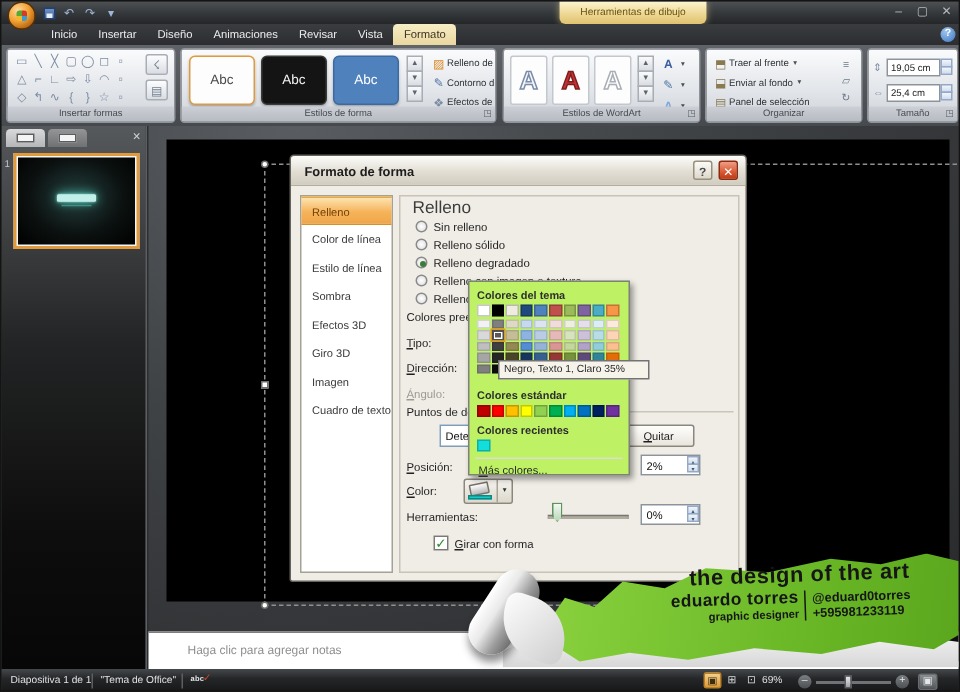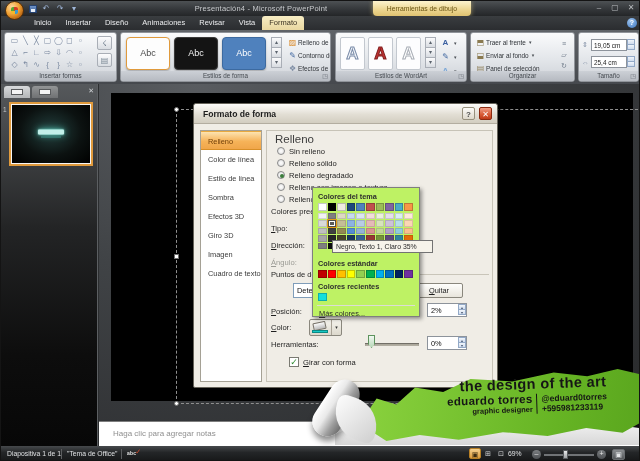--- a/index.html
+++ b/index.html
@@ -172,21 +172,21 @@
   .tintgrid{display:grid;grid-template-columns:repeat(10,8.6px);gap:1px;margin-left:1px;margin-top:2px;}
   .tint{width:8.6px;height:6.4px;border:1px solid rgba(0,0,0,.12);}
   .tint.sel{outline:1.5px solid #e39b17;outline-offset:0;box-shadow:inset 0 0 0 1px #fff;}
   #tooltip{position:absolute;left:19px;top:52px;width:101px;height:13px;background:#f6f3ea;border:1px solid #737373;
        font-size:6.9px;line-height:12px;padding-left:3px;color:#2a2a2a;white-space:nowrap;z-index:60;}
   #picker-sep{height:1px;background:#dcdcd6;margin:4px 0 0 0;}
   #more-colors{font-size:7.4px;color:#2a2a2a;padding:3px 0 0 2px;}
 
   
   #notes{position:absolute;left:98px;top:420px;width:542px;height:25px;background:#fff;border-top:1px solid #7e7e7e;}
-  #notes-text{position:absolute;left:14px;top:7px;font-size:8px;color:#8f8f8f;}
+  #notes-text{position:absolute;left:26px;top:7px;font-size:8px;color:#8f8f8f;}
   #statusbar{position:absolute;left:0;top:445px;width:640px;height:16px;
        background:linear-gradient(#46494c,#242628 40%,#151617);color:#dfe1e3;font-size:6.8px;z-index:90;}
   #sb-slide{position:absolute;left:6px;top:0;line-height:16px;}
   .sb-sep{position:absolute;top:3px;width:1px;height:10px;background:#5c5e60;}
   #sb-theme{position:absolute;left:66px;top:0;line-height:16px;}
   #sb-spell{position:absolute;left:126px;top:3px;width:12px;height:10px;}
   #sb-spell b{font-size:5px;color:#e8e8e8;letter-spacing:.2px;}
   #sb-spell i{position:absolute;right:-2px;top:-1px;color:#d04a2a;font-size:7px;font-style:normal;}
   #sb-views{position:absolute;left:468px;top:2px;display:flex;gap:1px;}
   #sb-views span{width:12px;height:11px;font-size:7px;text-align:center;line-height:11px;color:#d8dadc;border-radius:2px;}
@@ -235,21 +235,20 @@
   <div id="titlebar">
     <div id="orb">
         <i></i>
       </div>
     <div id="qat">
       <span class="savei"></span>
       <span class="qicon">↶</span>
       <span class="qicon">↷</span>
       <span class="qicon">▾</span>
     </div>
-    <div id="win-title">Presentación4 - Microsoft PowerPoint</div>
     <div id="ctx-label">Herramientas de dibujo</div>
     <div id="winbtns">
       <span>–</span>
       <span>▢</span>
       <span>✕</span>
     </div>
   </div>
 
   <div id="tabrow">
     <div id="tabstrip">

